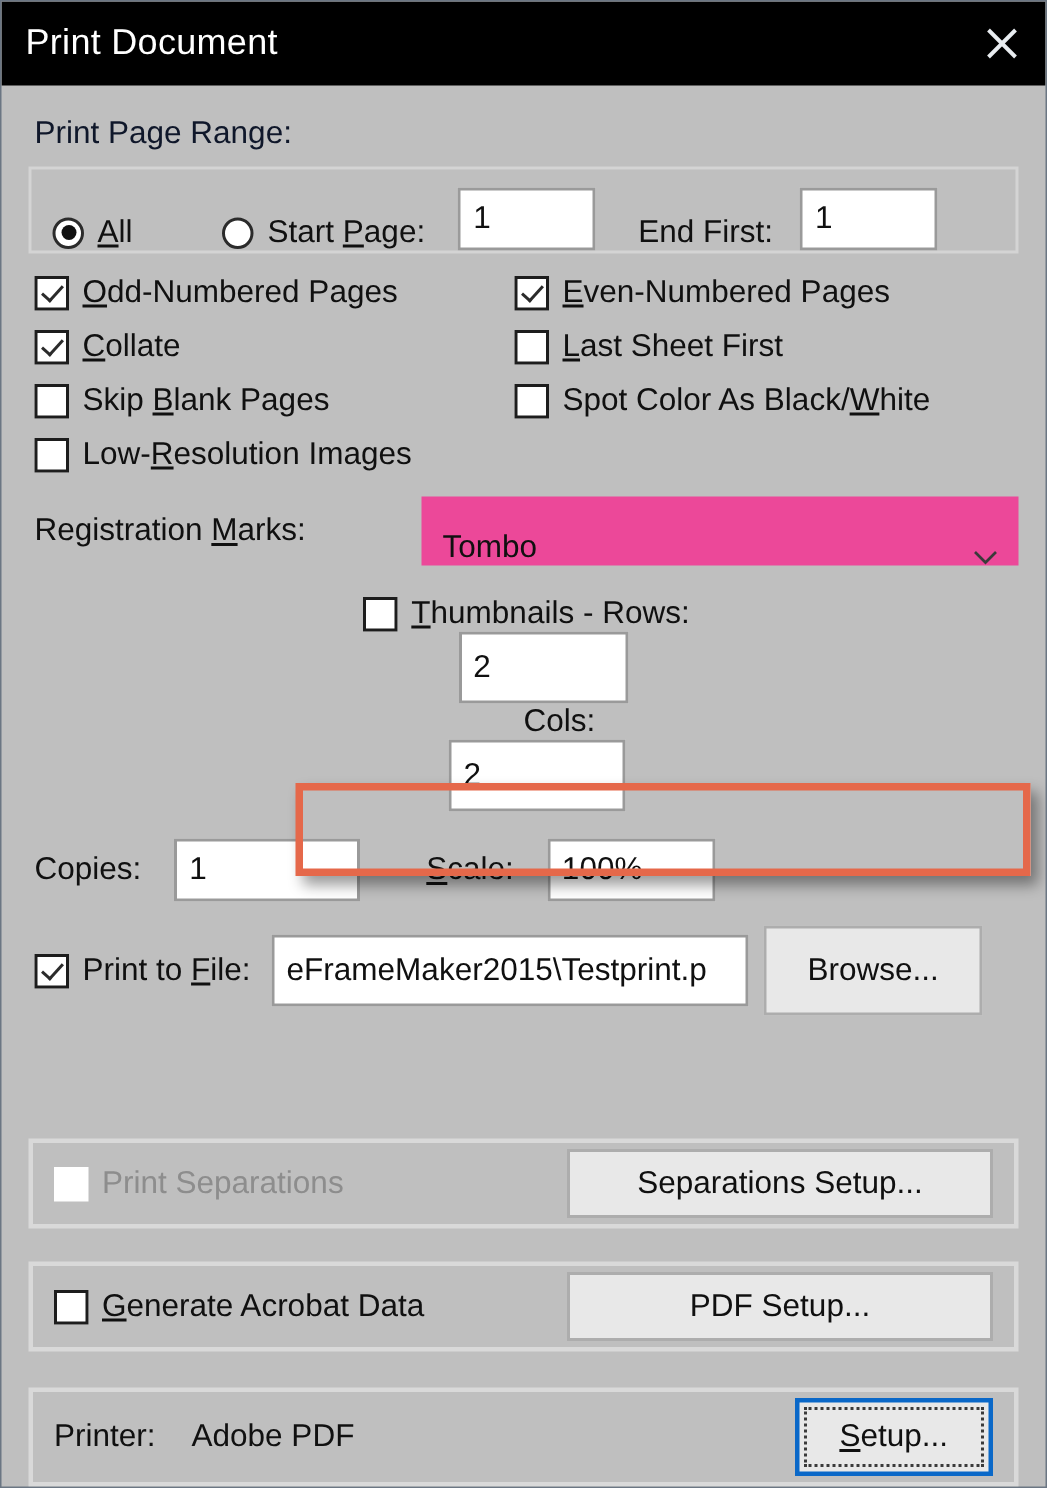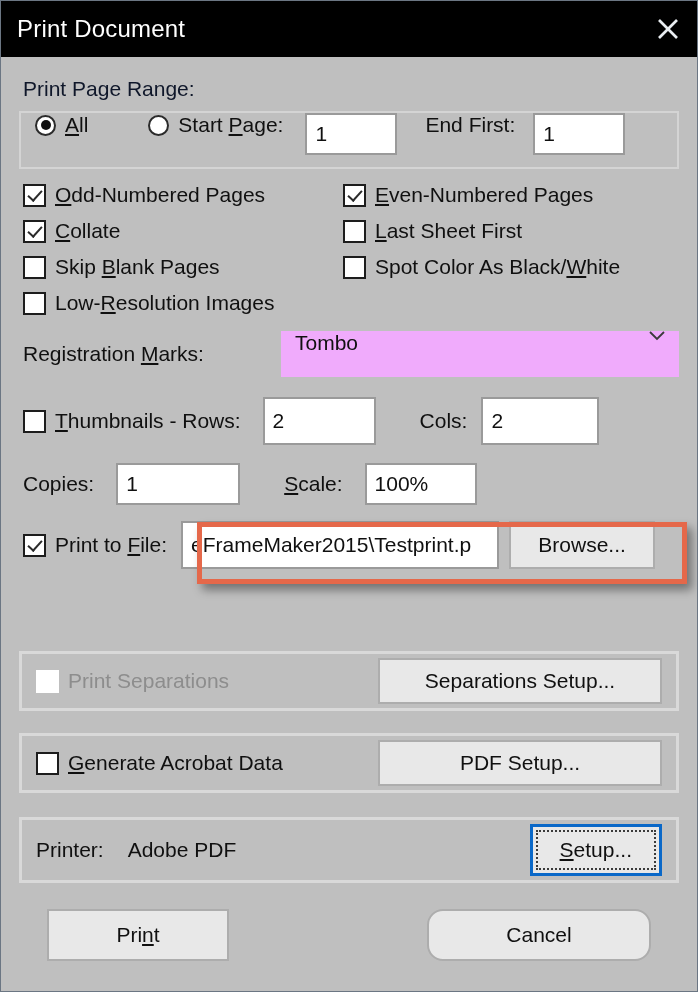--- a/index.html
+++ b/index.html
@@ -59,21 +59,21 @@
 
   .group-box {
     border: 2px solid #d4d4d4;
     box-sizing: border-box;
   }
 
   
   #page-range-box {
     height: 58px;
     display: flex;
-    align-items: flex-start;
+    align-items: flex-end;
     padding: 0 14px;
     box-sizing: border-box;
   }
 
   .radio-wrap, .check-wrap {
     display: flex;
     align-items: center;
     cursor: pointer;
     user-select: none;
   }
@@ -154,24 +154,24 @@
   
   .row {
     display: flex;
     align-items: center;
     margin-top: 16px;
     padding-left: 4px;
   }
   #combo {
     flex: 1;
     height: 46px;
-    background: #f0abfc;
+    background: #ec4899;
     border: none;
     display: flex;
-    align-items: flex-start;
+    align-items: flex-end;
     justify-content: space-between;
     padding: 0 14px;
     box-sizing: border-box;
     font-size: 21px;
     color: #101010;
     cursor: pointer;
     margin-left: 18px;
   }
   .chev {
     width: 16px; height: 10px;
@@ -306,21 +306,21 @@
     <div class="row">
       <span class="lbl" style="margin-left:0;width:258px;">Registration <span class="u">M</span>arks:</span>
       <div id="combo" style="margin-left:0;">
         <span>Tombo</span>
         <svg class="chev" viewBox="0 0 16 10">
           <polyline points="1,1 8,8 15,1" fill="none" stroke="#3a3a3a" stroke-width="1.8"></polyline>
         </svg>
       </div>
     </div>
 
-    <div class="row" style="margin-top:20px;">
+    <div class="row" style="margin-top:20px;flex-direction:column;">
       <div class="check-wrap">
         <span class="cb"></span>
         <span class="lbl"><span class="u">T</span>humbnails - Rows:</span>
       </div>
       <div class="txt" style="width:113px;height:48px;line-height:44px;margin-left:22px;">2</div>
       <span class="lbl" style="margin-left:44px;">Cols:</span>
       <div class="txt" style="width:118px;height:48px;line-height:44px;margin-left:14px;">2</div>
     </div>
 
     <div class="row" style="margin-top:18px;">
@@ -329,21 +329,21 @@
       <span class="lbl" style="margin-left:44px;"><span class="u">S</span>cale:</span>
       <div class="txt" style="width:112px;margin-left:22px;">100%</div>
     </div>
 
     <div class="row" style="margin-top:16px;">
       <div class="check-wrap">
         <span class="cb on"></span>
         <span class="lbl">Print to <span class="u">F</span>ile:</span>
       </div>
       <div class="txt" style="width:318px;height:48px;line-height:44px;margin-left:14px;">eFrameMaker2015\Testprint.p</div>
-      <div class="btn" style="width:146px;height:48px;margin-left:10px;">Browse...</div>
+      <div class="btn" style="width:146px;height:60px;margin-left:10px;">Browse...</div>
     </div>
 
     <div class="panel" style="margin-top:82px;">
       <div class="check-wrap">
         <span class="cb disabled"></span>
         <span class="lbl dim">Print Separations</span>
       </div>
       <div class="btn" style="width:284px;">Separations Setup...</div>
     </div>
 

